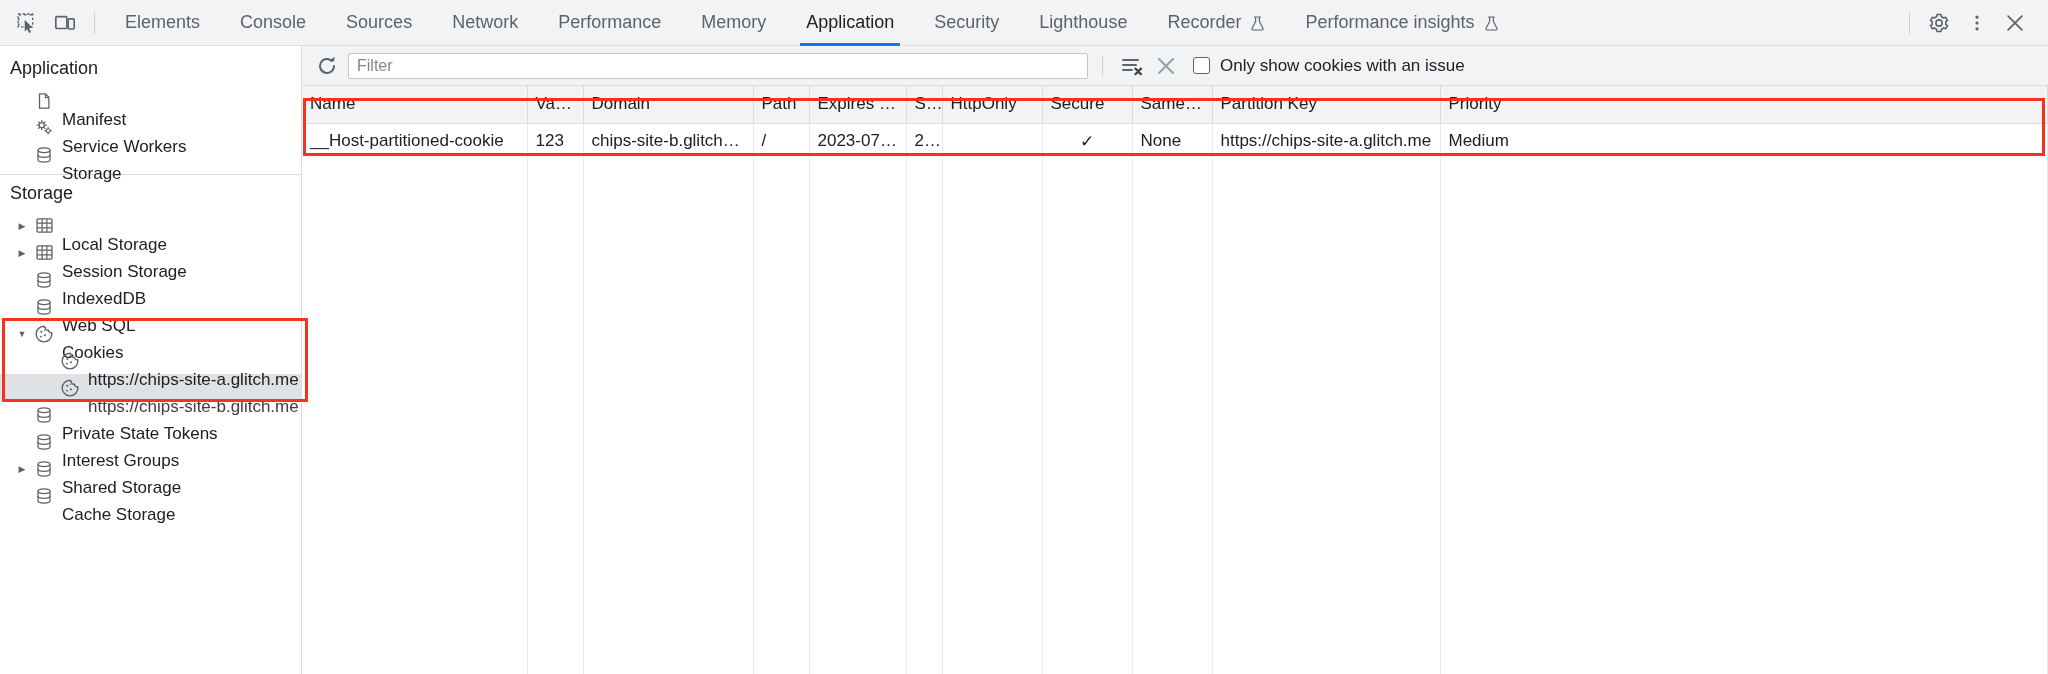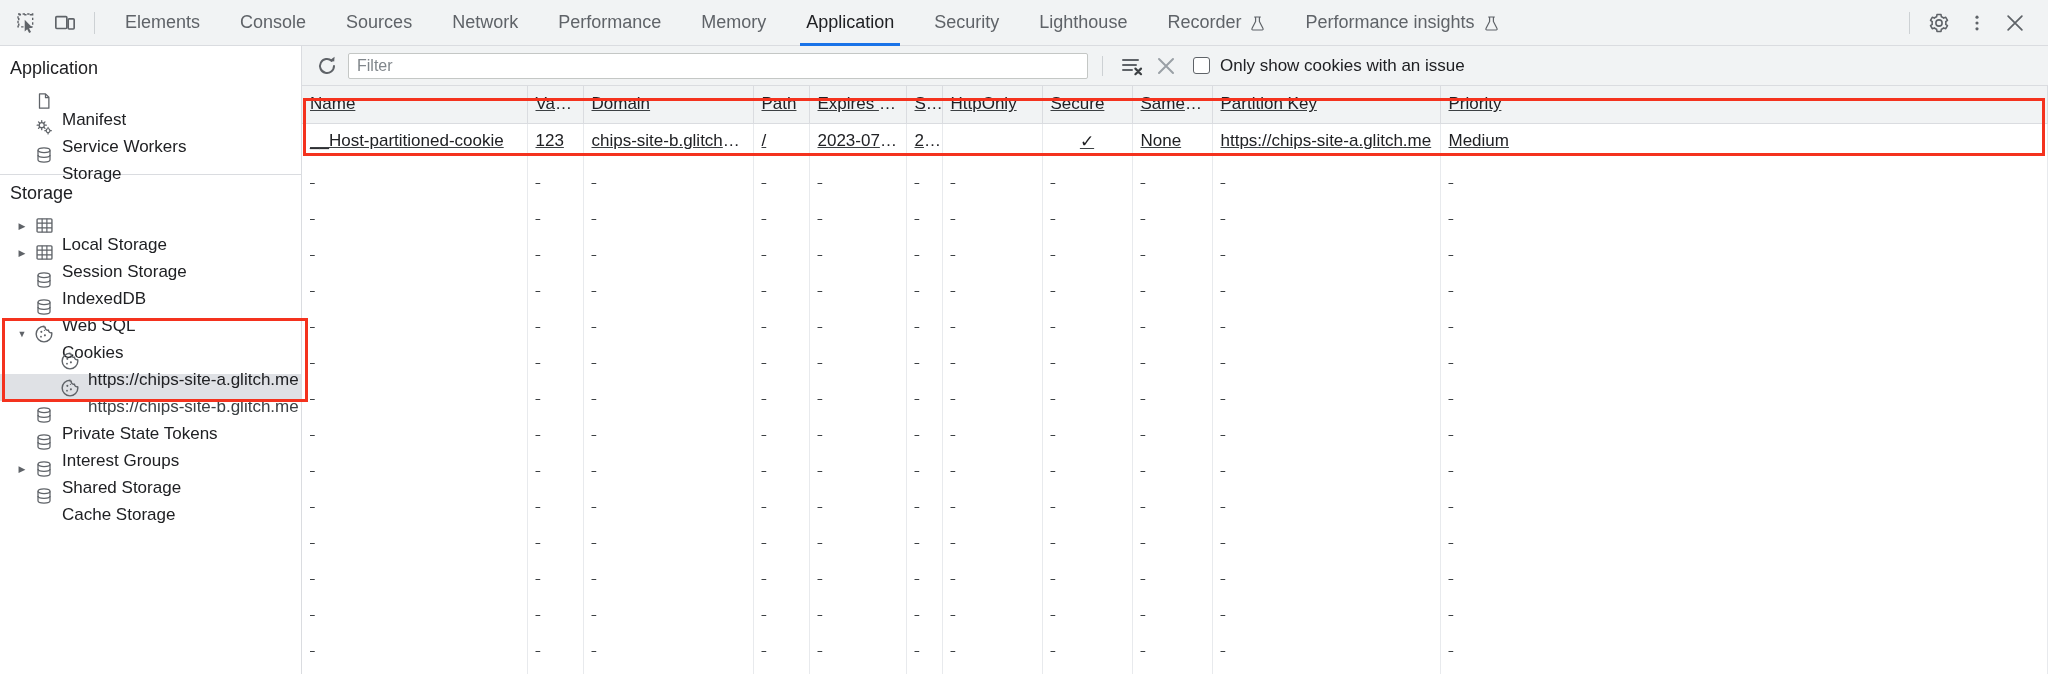--- a/index.html
+++ b/index.html
@@ -116,21 +116,21 @@
   }
   .fb-sep { width:1px; height:20px; background:#cdd1d4; margin:0 12px 0 14px; }
   .fb-iconbtn { width:34px; height:30px; display:flex; align-items:center; justify-content:center; color:#5f6368; }
   .fb-iconbtn.dim { color:#9aa0a6; }
   .cb-wrap { display:flex; align-items:center; gap:10px; margin-left:10px; font-size:17px; color:#202124; }
   .cb-box {
     width:17px; height:17px; border:1.5px solid #5f6368; border-radius:3px; background:#fff;
   }
 
   
-  .tablewrap { flex:1; min-height:0; overflow:hidden; position:relative;text-decoration:underline; }
+  .tablewrap { flex:1; min-height:0; overflow:hidden; position:relative; }
   table.cookies {
     width:100%;
     border-collapse:collapse;
     table-layout:fixed;
     font-size:17px;
   }
   table.cookies th {
     background:#f1f3f4;
     color:#202124;
     font-weight:normal;

